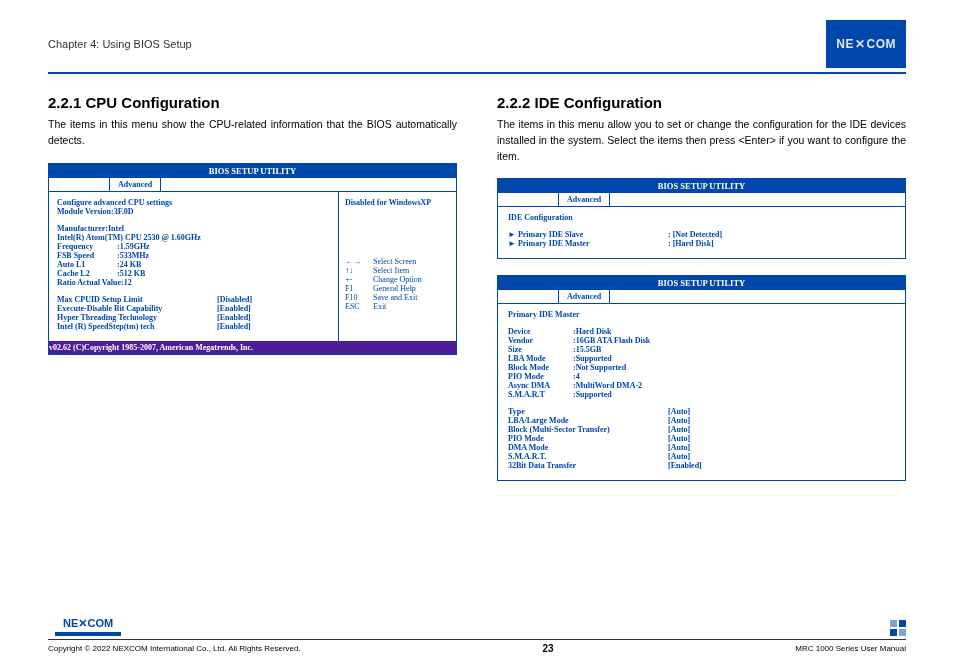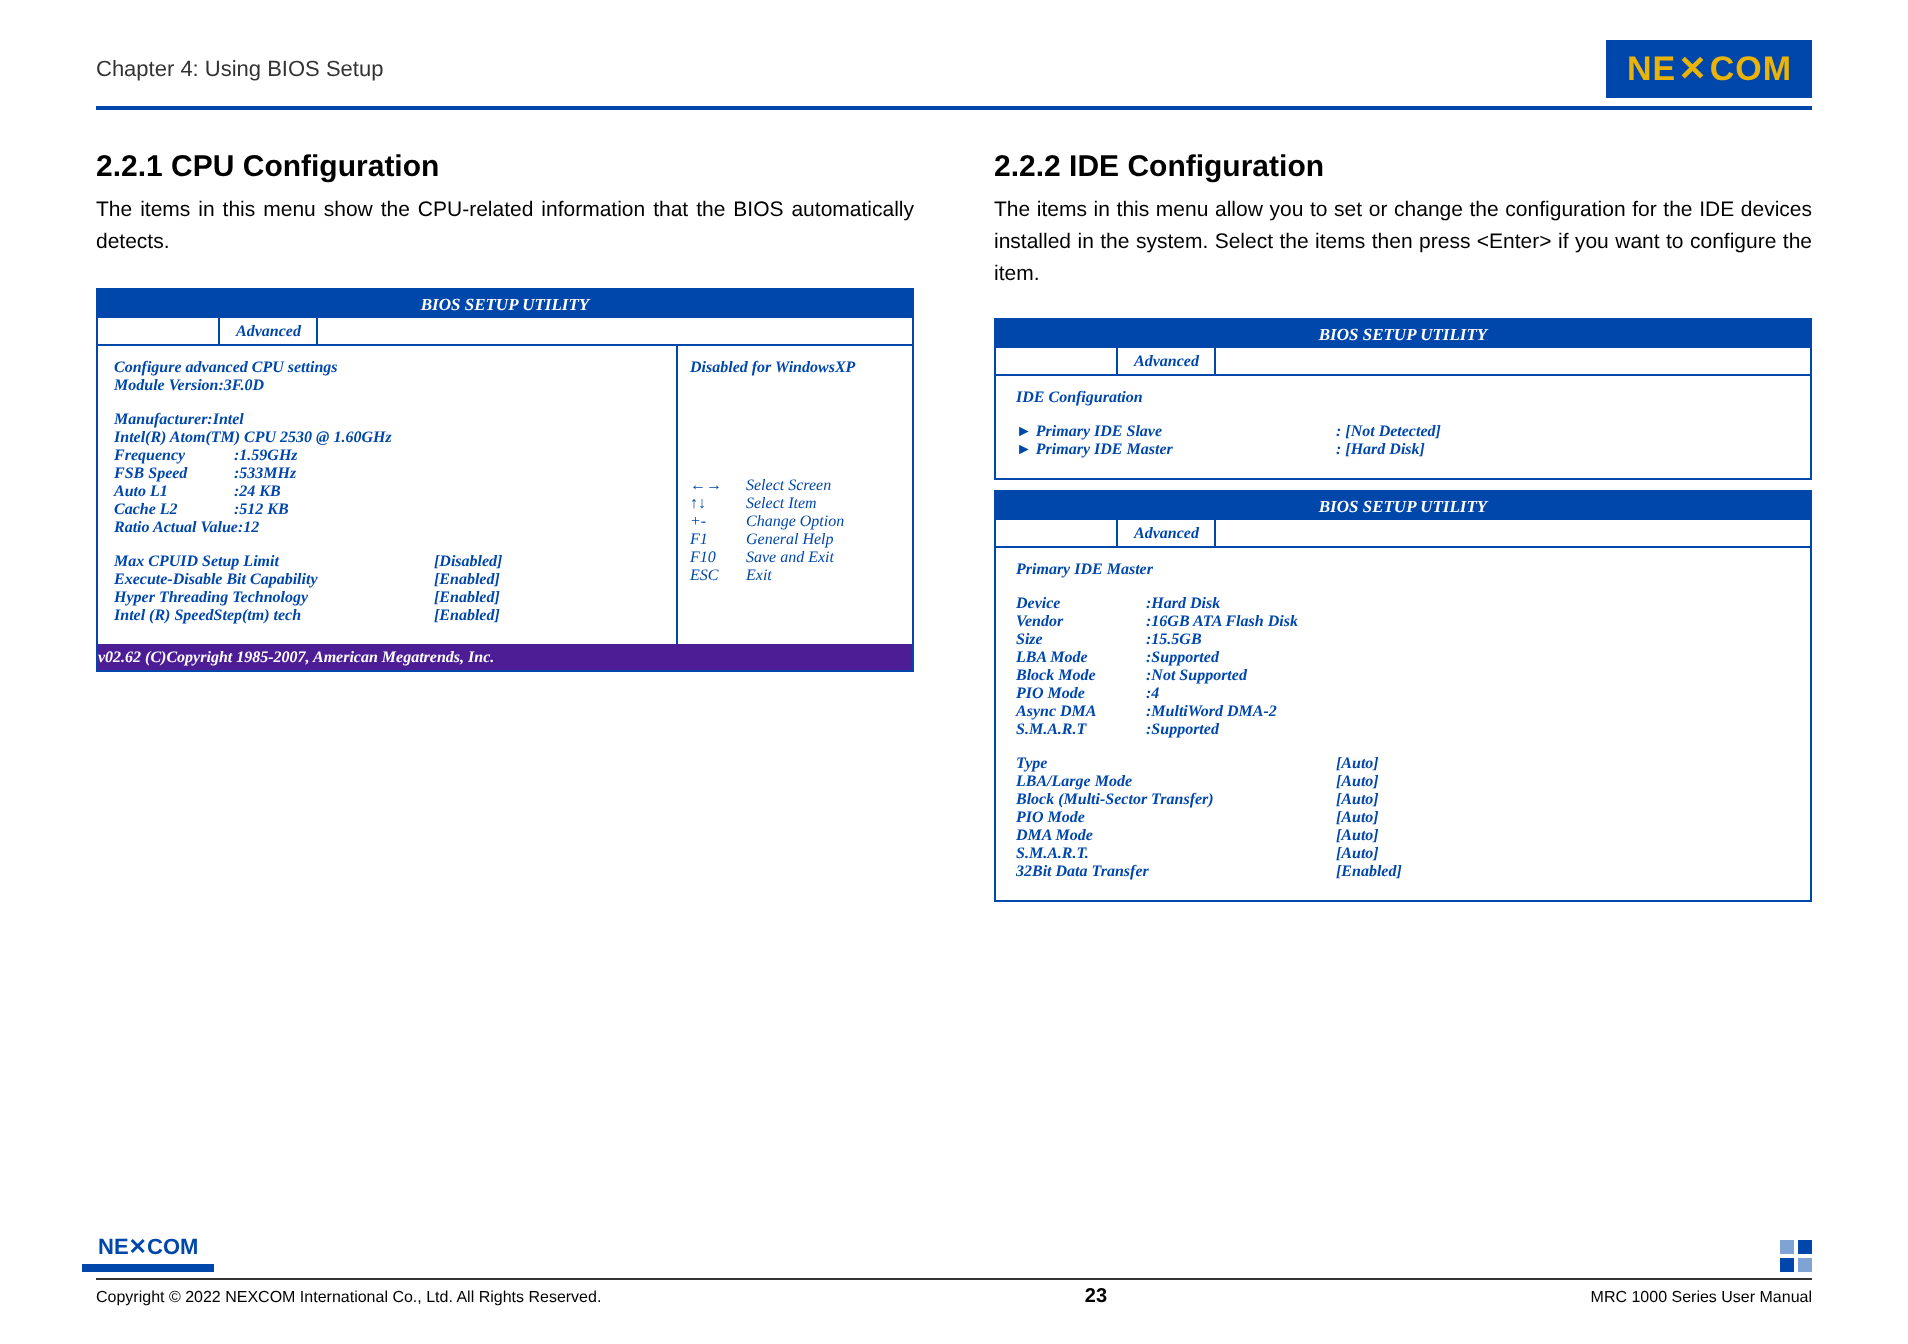--- a/index.html
+++ b/index.html
@@ -19,24 +19,24 @@
     border-bottom: 2px solid #0047ab;
     padding-bottom: 4px;
     margin-bottom: 20px;
   }
   .chapter-title {
     font-size: 11px;
     color: #333;
   }
   .logo {
     background: #0047ab;
-    color: #eab308;
-    font-weight: bold;
-    padding: 4px 10px;
-    font-size: 17px;
+    color: #e5e5e5;
+    font-weight: bold;
+    padding: 17px 10px;
+    font-size: 12px;
     letter-spacing: 0.5px;
     display: flex;
     align-items: center;
   }
   .logo-x {
     display: inline-block;
     margin: 0 1px;
   }
   .content {
     display: flex;
@@ -53,22 +53,21 @@
   .section-desc {
     font-size: 10.5px;
     line-height: 1.5;
     margin-bottom: 14px;
     text-align: justify;
   }
   .bios-box {
     border: 1.5px solid #0047ab;
     font-family: "Times New Roman", serif;
     font-size: 8px;
-    margin-bottom: 5px;
-    font-style: italic;
+    margin-bottom: 16px;
   }
   .bios-title {
     background: #0047ab;
     color: white;
     text-align: center;
     font-weight: bold;
     padding: 2px 0;
     font-size: 8.5px;
   }
   .bios-tab-row {
@@ -133,21 +132,21 @@
     align-items: center;
     font-size: 8px;
   }
   .footer-logo {
     background: white;
     color: #0047ab;
     font-weight: bold;
     font-size: 11px;
     position: absolute;
     bottom: 36px;
-    left: 41px;
+    left: 55px;
     border-bottom: 4px solid #0047ab;
     padding: 2px 8px;
   }
   .page-num {
     font-weight: bold;
     font-size: 10px;
   }
   .corner-icon {
     position: absolute;
     right: 48px;

